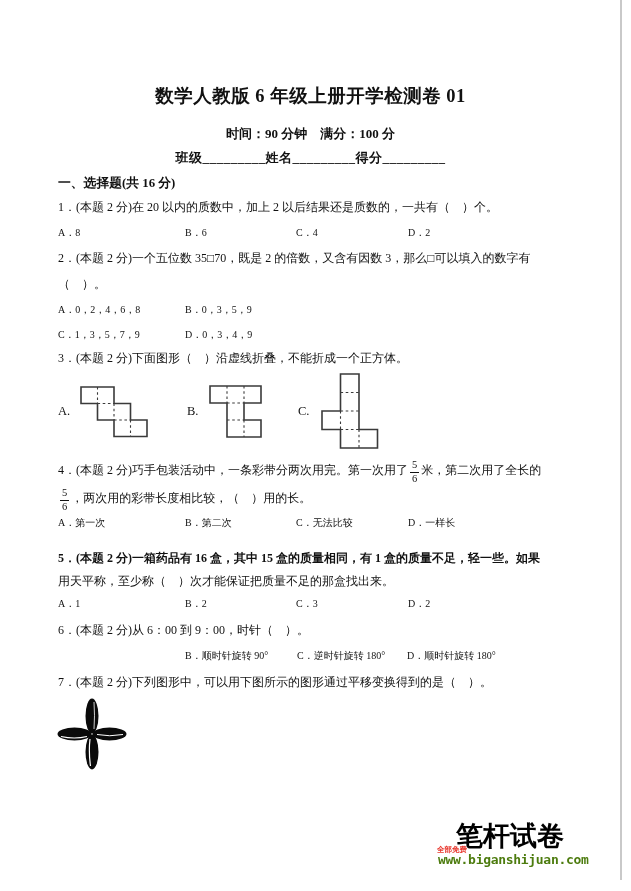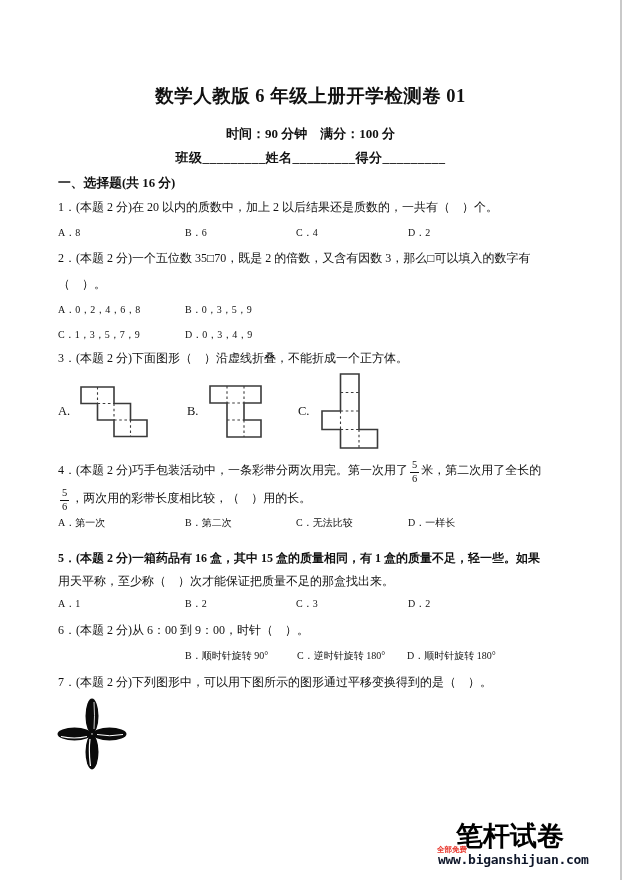--- a/index.html
+++ b/index.html
@@ -22,21 +22,21 @@
   .frac .den{display:block;font-size:10.5px;padding-top:1.5px;}
   .shapes{position:absolute;left:55px;top:373px;width:460px;height:82px;}
   .shape-label{position:absolute;font-size:12.5px;line-height:20px;}
   .net{position:absolute;}
   .net path.outer{fill:#ffffff;stroke:#3a3a3a;stroke-width:1.6;stroke-linejoin:miter;}
   .net path.fold{fill:none;stroke:#3a3a3a;stroke-width:1.1;stroke-dasharray:2.6 2.6;}
   .flower{position:absolute;left:57px;top:698px;}
   .edge-line{position:absolute;left:620px;top:0;width:2px;height:880px;background:#c9c9c9;}
   .wm-brand{position:absolute;left:456px;top:818px;font-size:27px;font-weight:bold;color:#000;
     font-family:"Liberation Serif","DejaVu Serif",serif;white-space:nowrap;}
-  .wm-url{position:absolute;left:438px;top:852px;font-size:13px;font-weight:bold;color:#0f172a;
+  .wm-url{position:absolute;left:438px;top:852px;font-size:13px;font-weight:bold;color:#4d7c0f;
     font-family:"DejaVu Sans Mono","Liberation Mono",monospace;white-space:nowrap;letter-spacing:-0.3px;}
   .wm-free{position:absolute;left:437px;top:845px;font-size:7.5px;font-weight:bold;color:#e8352b;
     font-family:"Liberation Sans","DejaVu Sans",sans-serif;white-space:nowrap;}
 </style>
 </head>
 <body>
 
 <div class="line center title">数学人教版 6 年级上册开学检测卷 01</div>
 <div class="line center info">时间：90 分钟　满分：100 分</div>
 <div class="line center names">班级_________姓名_________得分_________</div>

